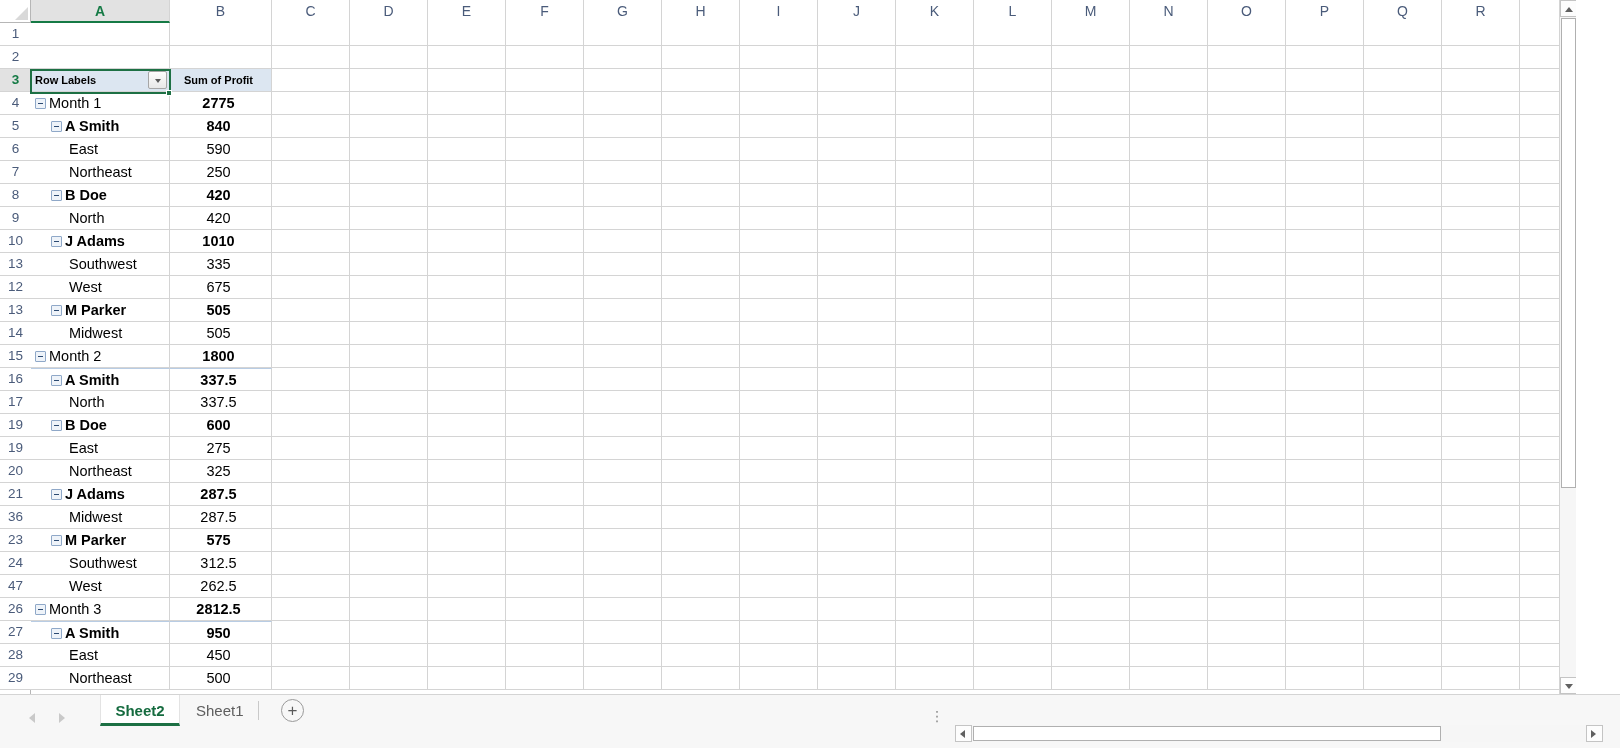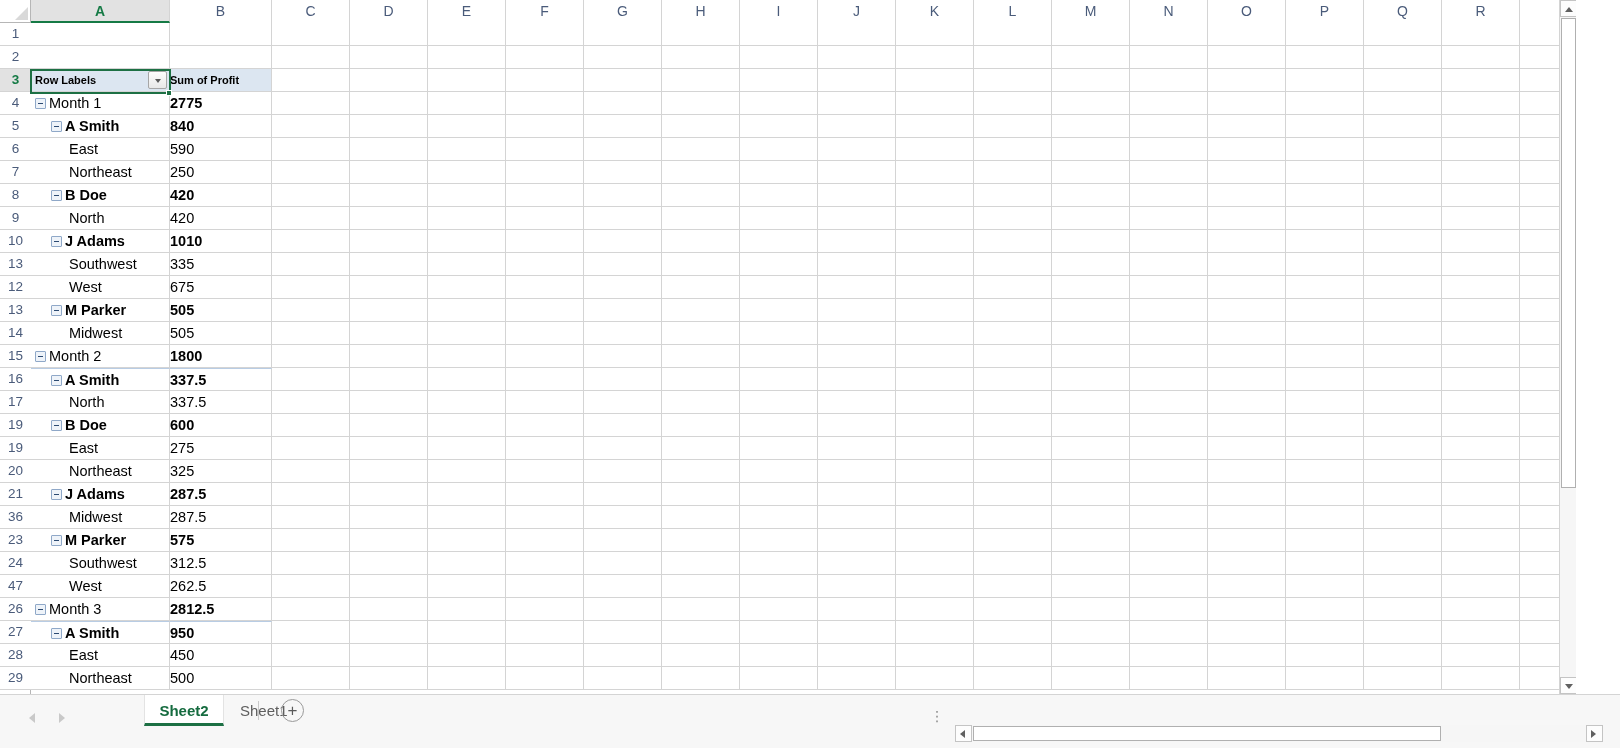--- a/index.html
+++ b/index.html
@@ -97,21 +97,21 @@
     border-right: 1px solid #d4d4d4;
     border-bottom: 1px solid #d4d4d4;
     vertical-align: top;
     background: #ffffff;
     overflow: hidden;
     font-size: 14.5px;
     line-height: 22px;
     color: #000000;
   }
   .gcell.ca { width: 139px; position: relative; }
-  .gcell.cb { width: 102px; text-align: left; padding-right: 4px; }
+  .gcell.cb { width: 102px; text-align: center; padding-right: 4px; }
   .gcell.filler { width: 78px; }
 
   
   .pv-head {
     background: #dce6f1;
     font-weight: bold;
     font-size: 11px;
   }
   .pv-head.ca { padding-left: 4px; }
   .pv-head.cb { padding-right: 4px; }
@@ -239,21 +239,20 @@
   .nav-l .g { left: 7px; border-width: 5px 6px 5px 0; border-color: transparent #c9c9c9 transparent transparent; }
   .nav-r .g { left: 9px; border-width: 5px 0 5px 6px; border-color: transparent transparent transparent #c9c9c9; }
 
   .sheettab {
     position: absolute; top: 0;
     height: 31px; line-height: 31px;
     padding: 0 14px;
     font-size: 15px;
     color: #5e5e5e;
     text-align: center;
-    margin-left: 44px;
   }
   .sheettab.active {
     background: #ffffff;
     color: #156b3f;
     font-weight: bold;
     border-bottom: 3px solid #1d7044;
     border-left: 1px solid #e3e3e3;
     border-right: 1px solid #e3e3e3;
   }
   #tab0 { left: 100px; width: 80px; }

